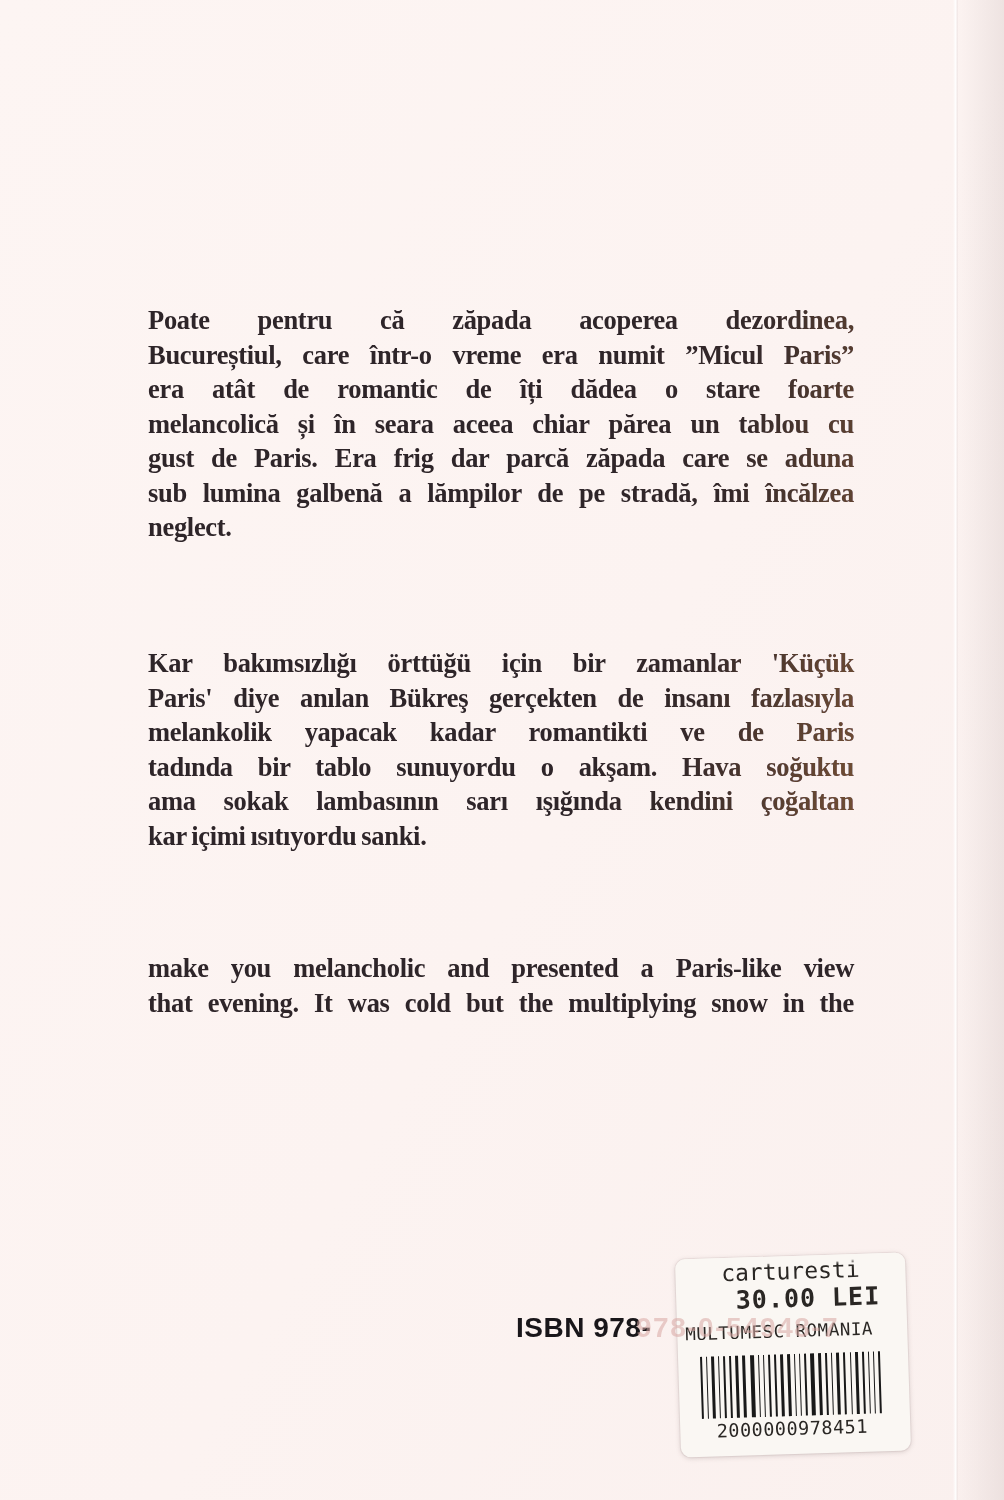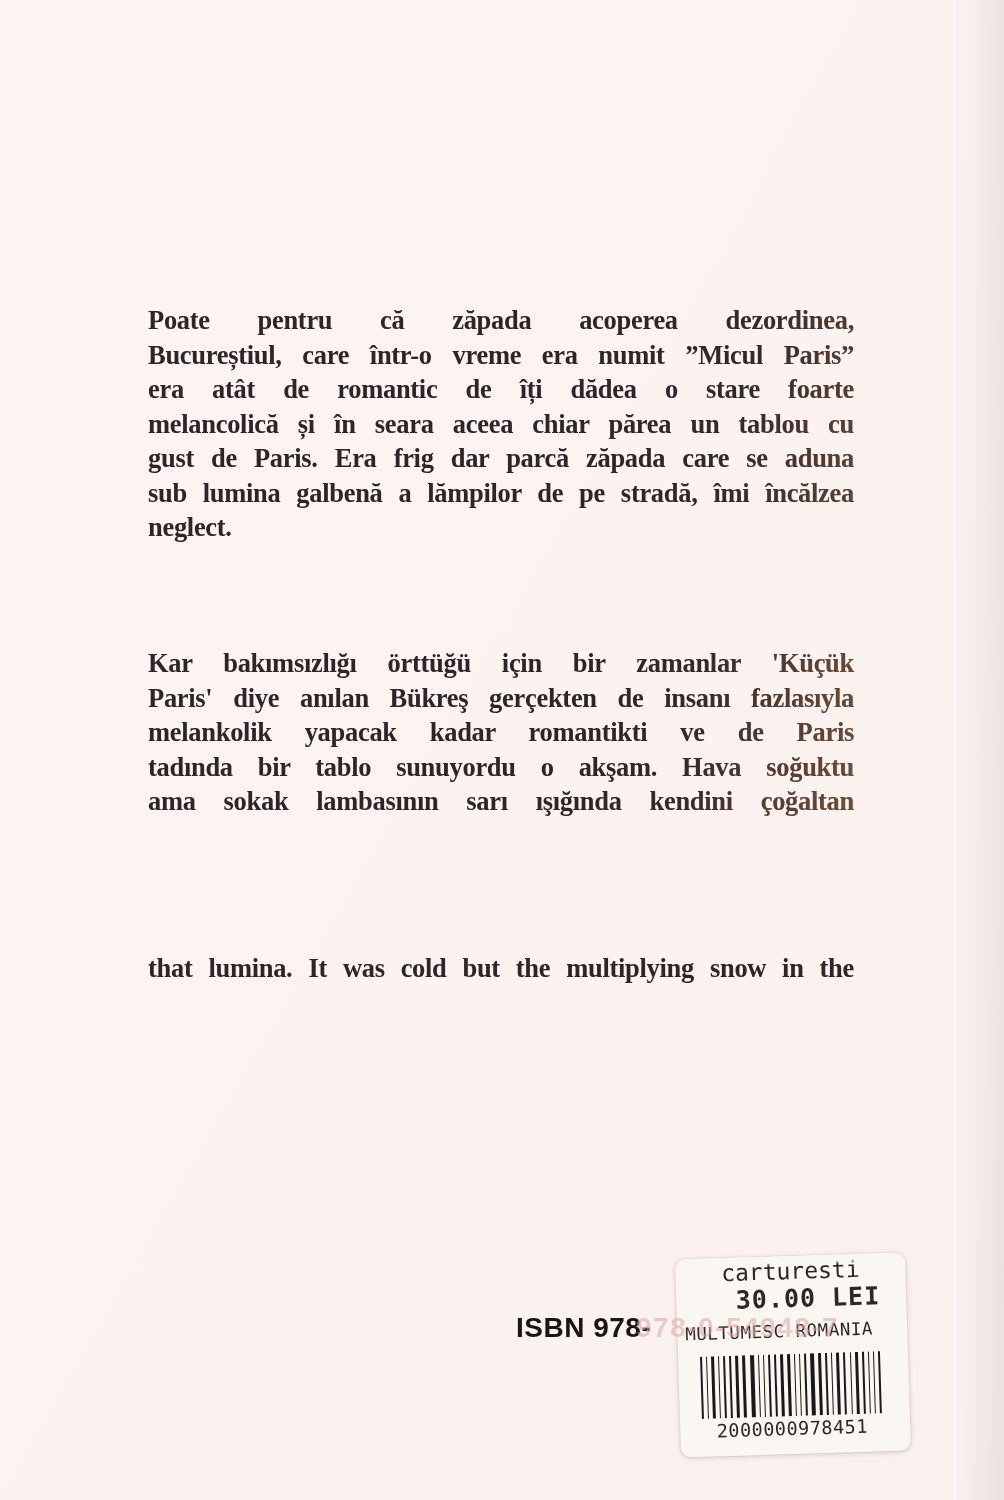--- a/index.html
+++ b/index.html
@@ -100,24 +100,26 @@
     <div class="jl">sub lumina galbenă a lămpilor de pe stradă, îmi încălzea</div>
     <div class="jl short">neglect.</div>
   </section>
 
   <section class="para" id="para-tr">
     <div class="jl">Kar bakımsızlığı örttüğü için bir zamanlar 'Küçük</div>
     <div class="jl">Paris' diye anılan Bükreş gerçekten de insanı fazlasıyla</div>
     <div class="jl">melankolik yapacak kadar romantikti ve de Paris</div>
     <div class="jl">tadında bir tablo sunuyordu o akşam. Hava soğuktu</div>
     <div class="jl">ama sokak lambasının sarı ışığında kendini çoğaltan</div>
+    <div class="jl short">kar içimi ısıtıyordu sanki.</div>
   </section>
 
   <section class="para" id="para-en">
-    <div class="jl">that lumina. It was cold but the multiplying snow in the</div>
+    <div class="jl">make you melancholic and presented a Paris-like view</div>
+    <div class="jl">that evening. It was cold but the multiplying snow in the</div>
   </section>
 
   <div class="fade-overlay"></div>
 
   <div class="isbn ghost">978-0-54948-7</div>
   <div class="isbn">ISBN 978-</div>
 
   <div class="sticker">
     <div class="store">carturesti</div>
     <div class="price">30.00 LEI</div>

